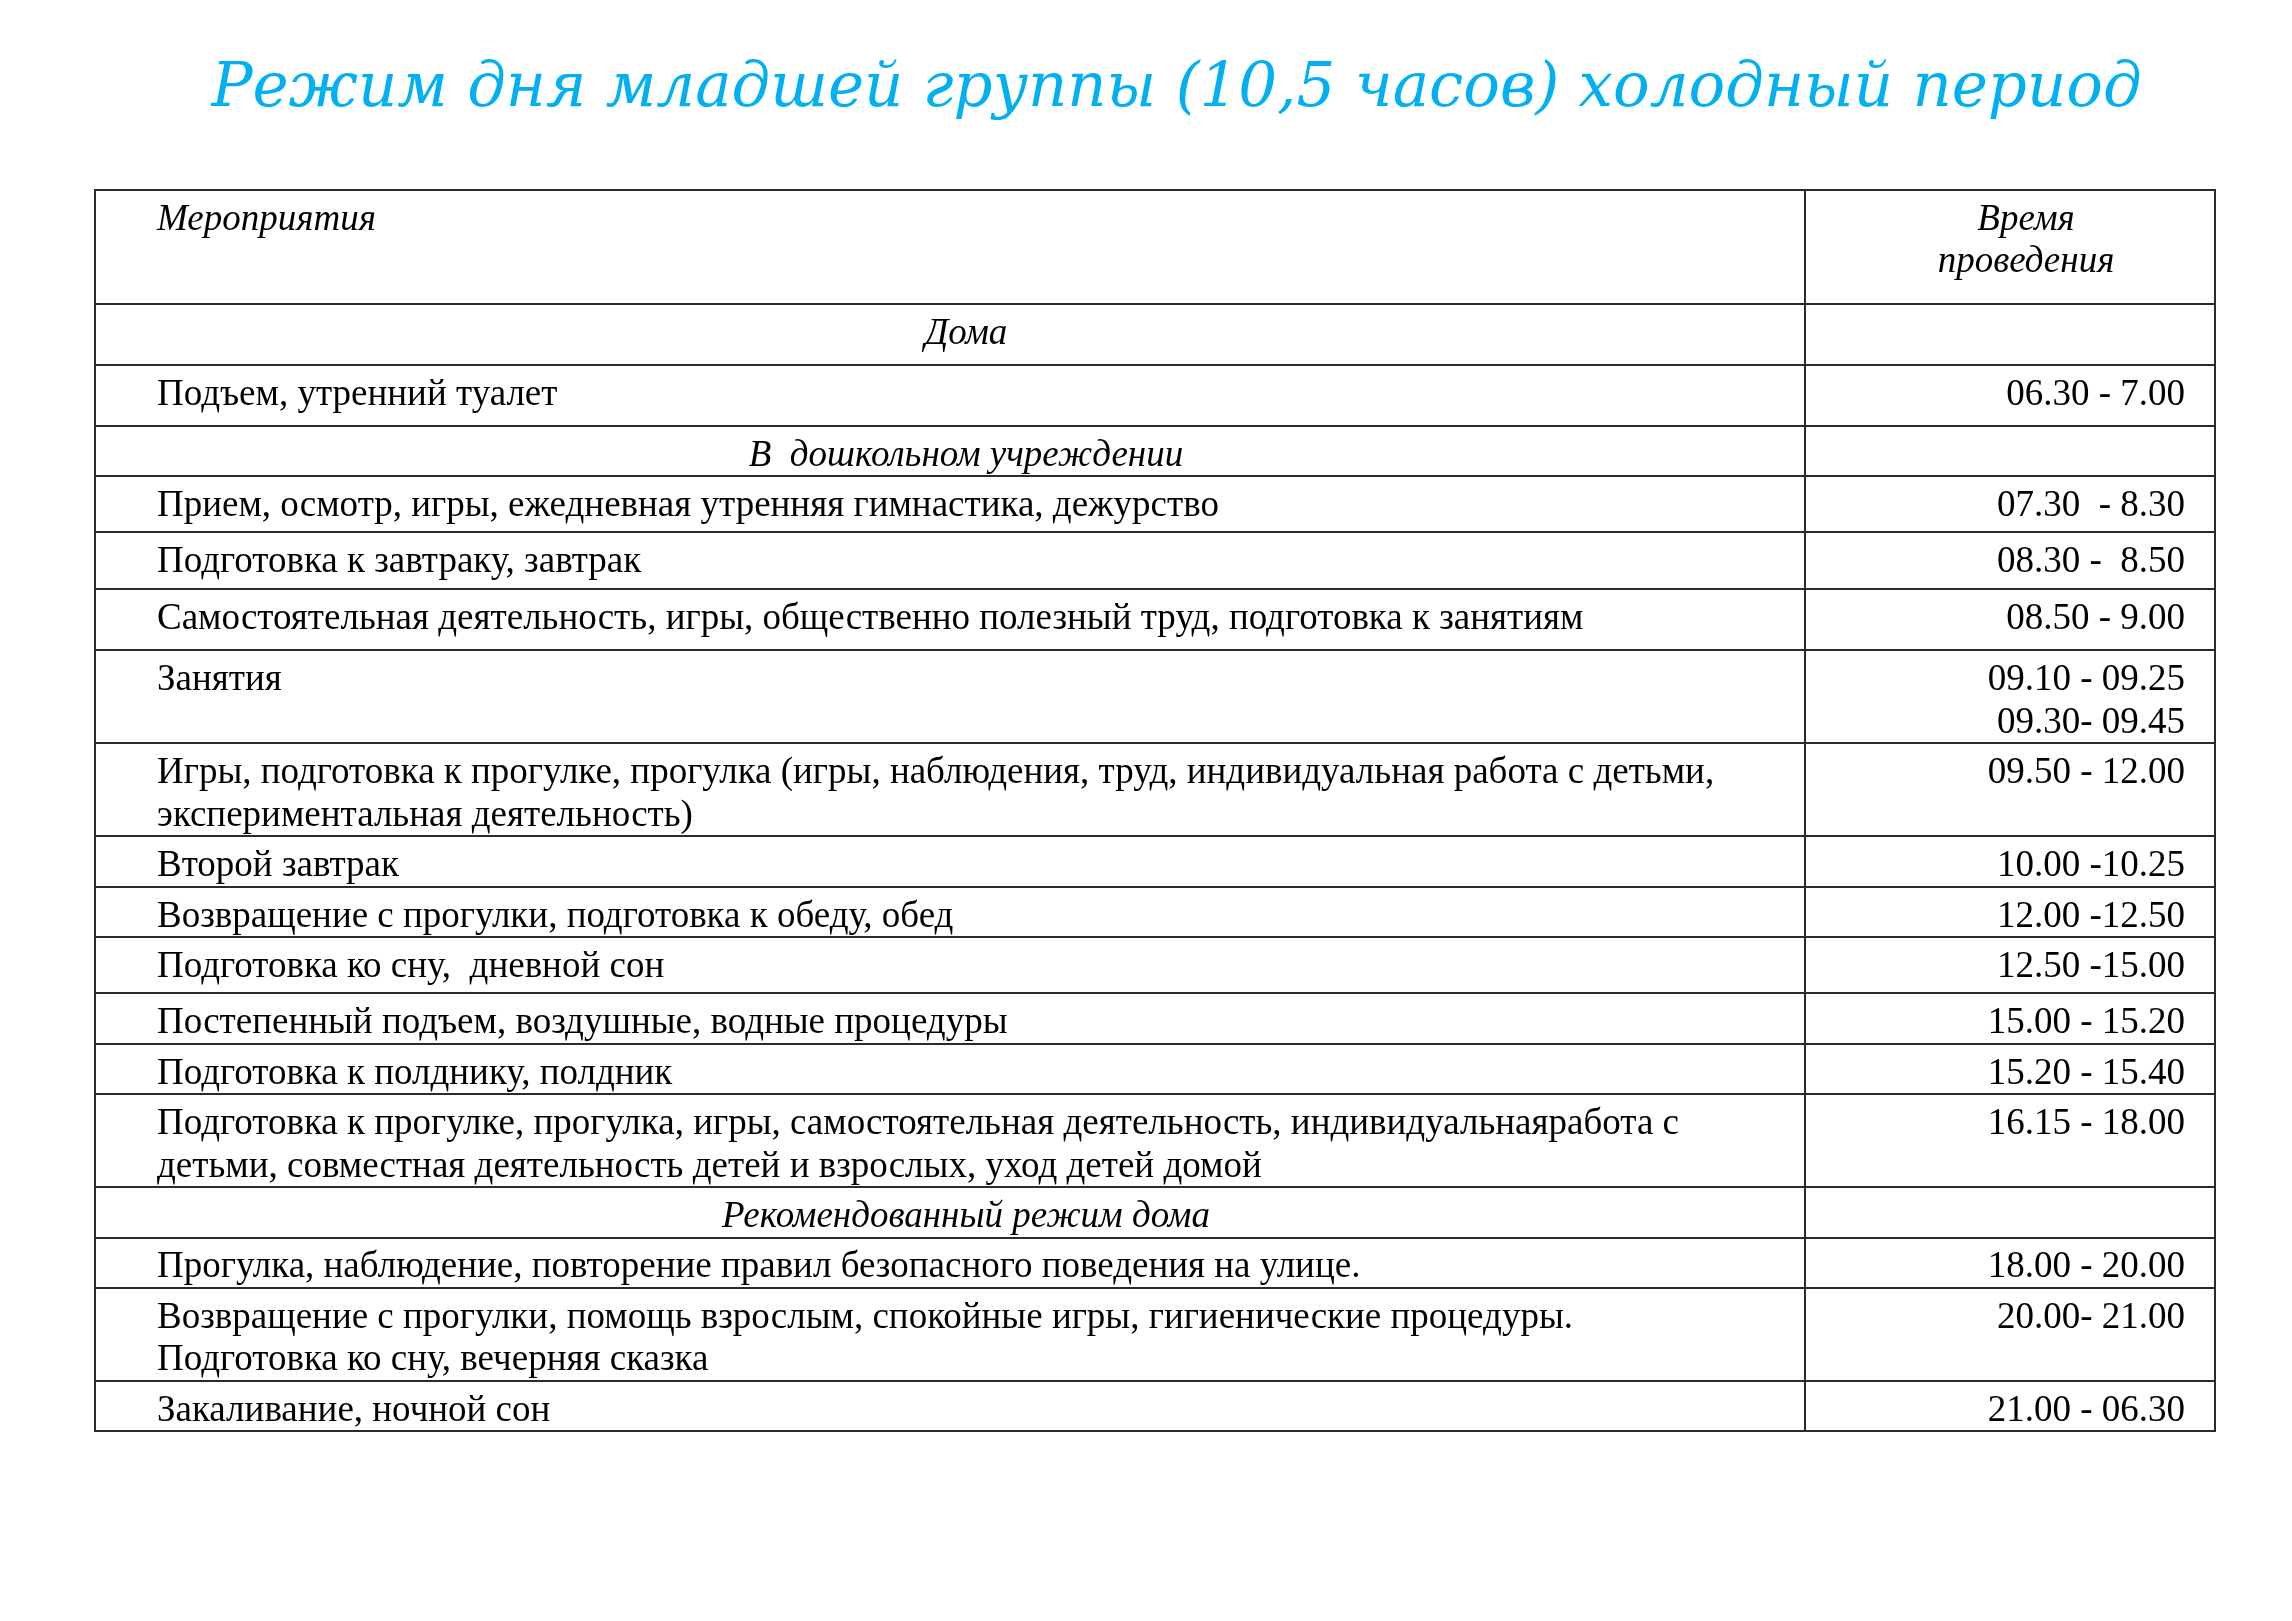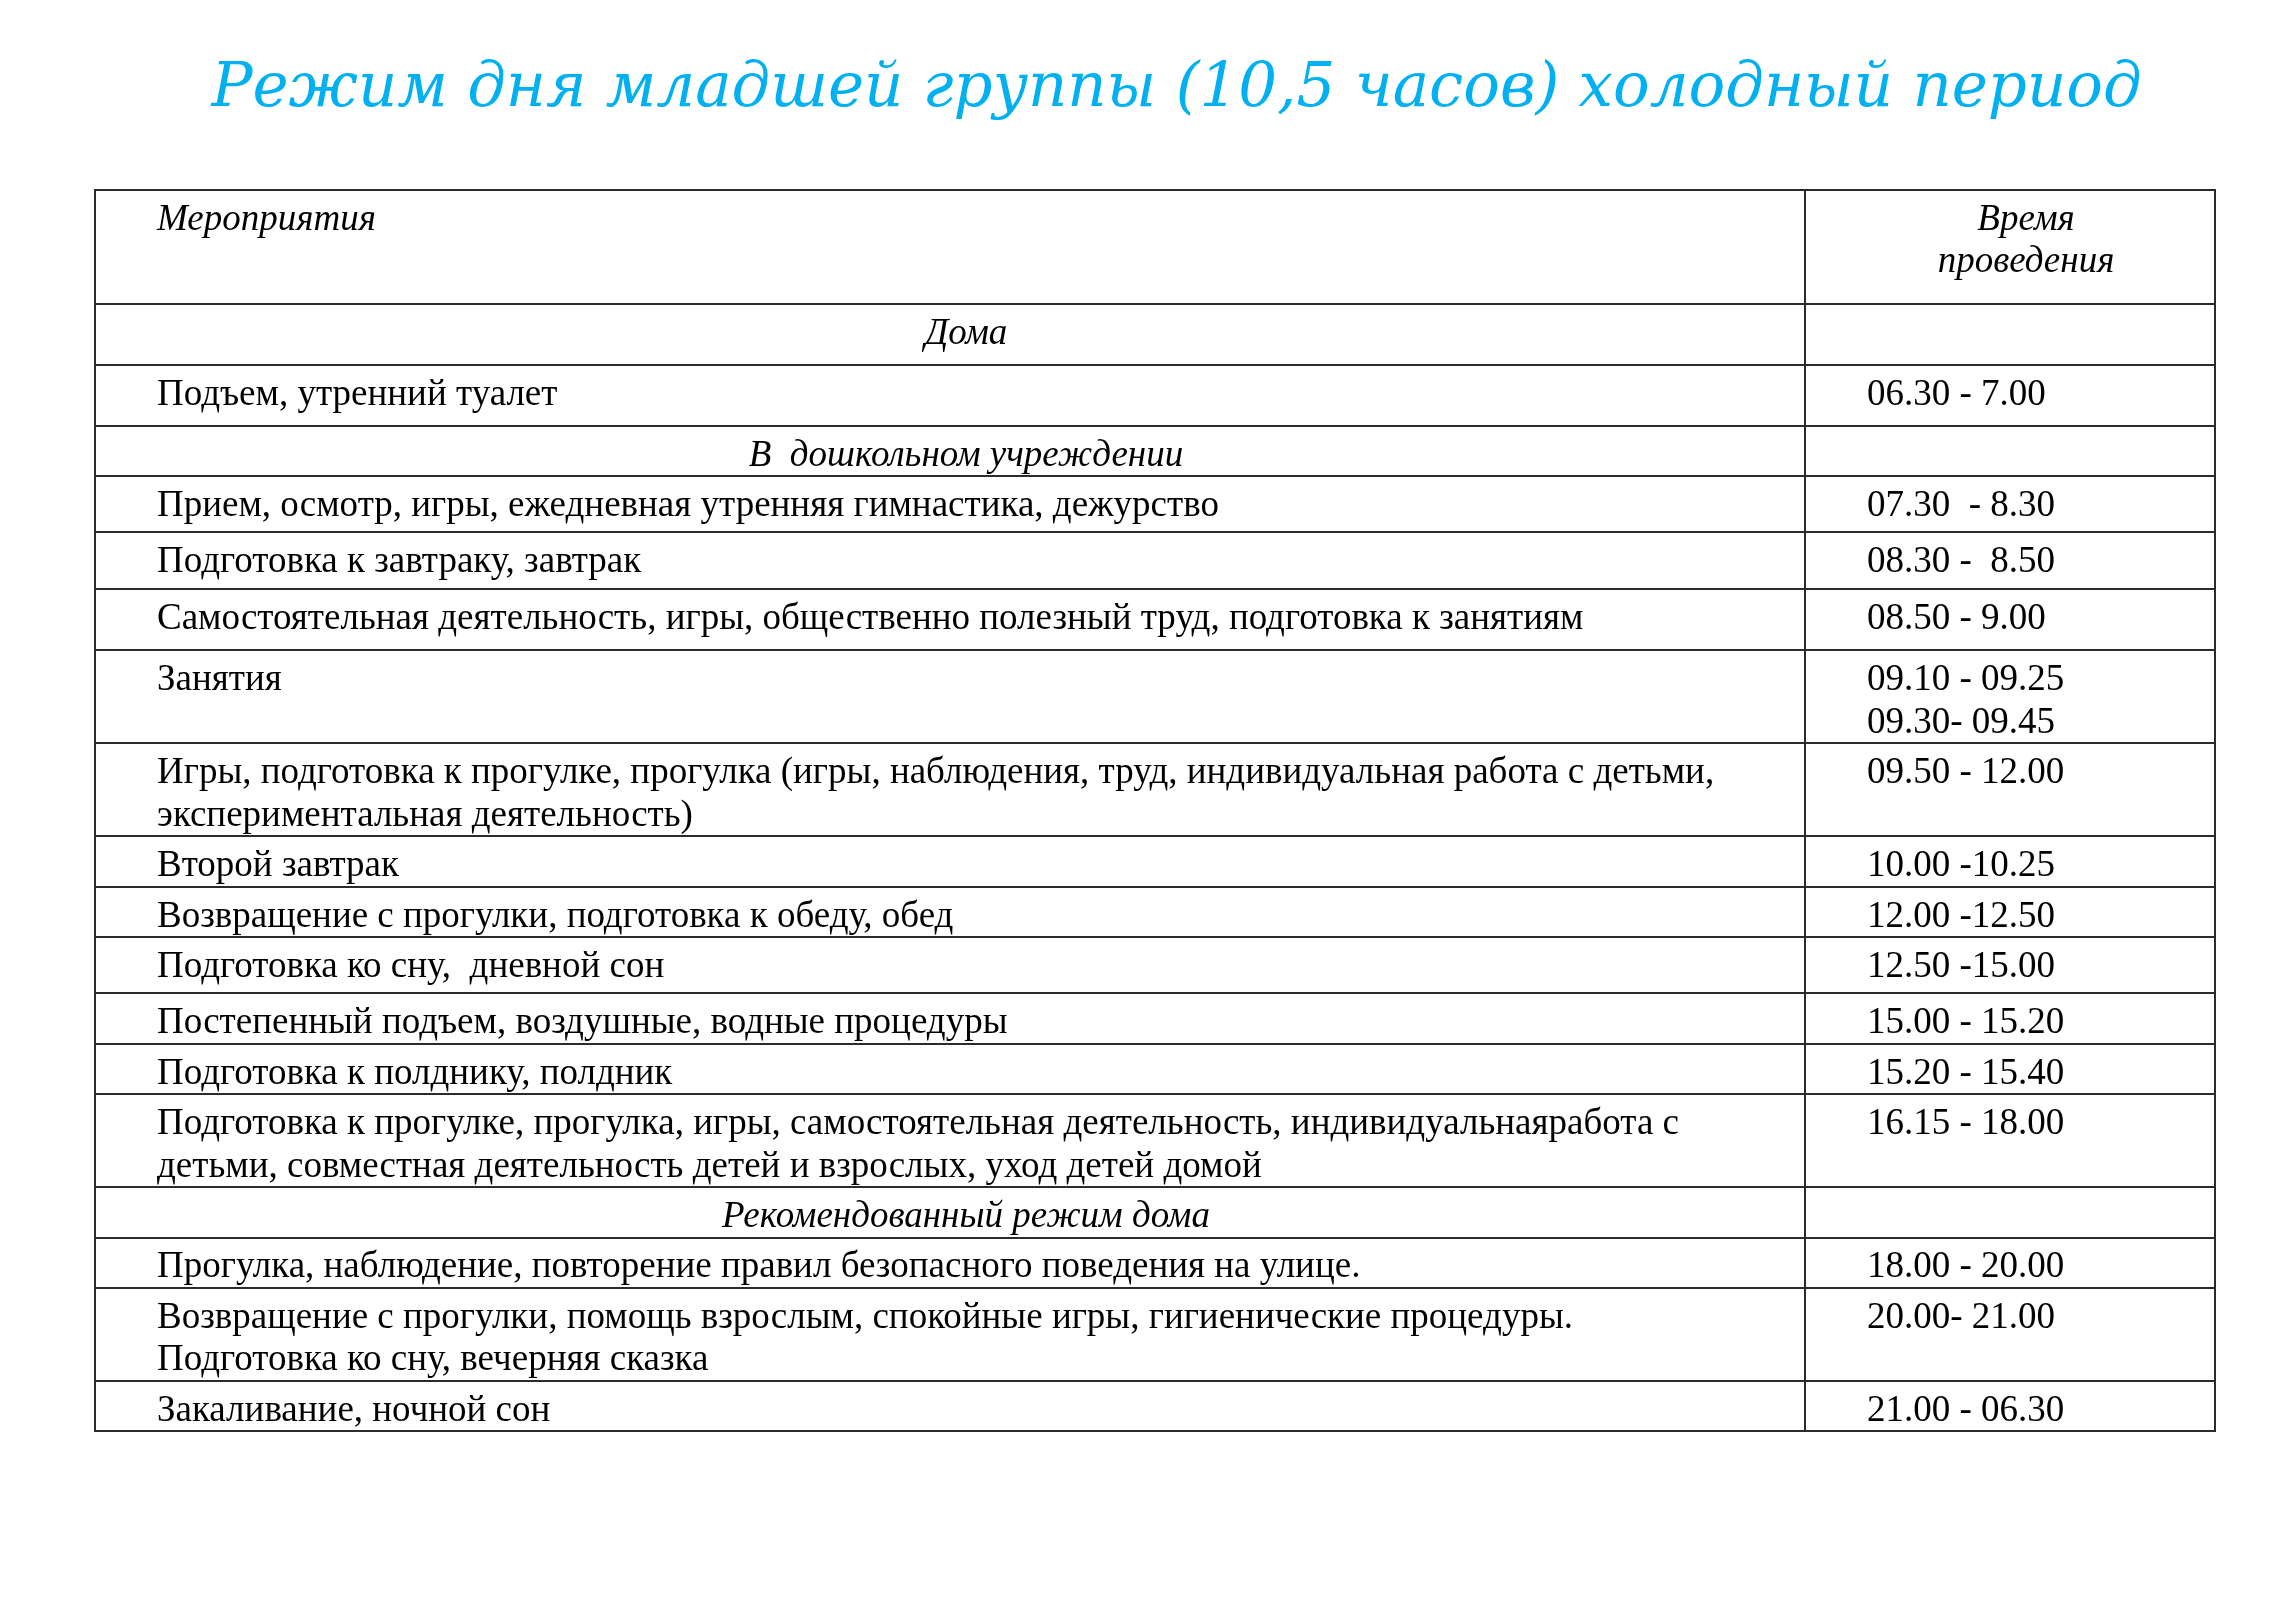--- a/index.html
+++ b/index.html
@@ -70,21 +70,21 @@
     font-style: italic;
     text-align: center;
     padding-left: 19.6px;
     padding-right: 19.6px;
     padding-top: 2px;
   }
   td.event-cell {
     text-align: left;
   }
   td.time-cell {
-    text-align: left;
+    text-align: right;
     padding-left: 61px;
     padding-right: 9.8px;
     font-family: Liberation Serif, serif;
   }
 </style>
 </head>
 <body>
 
 <div class="page">
 

